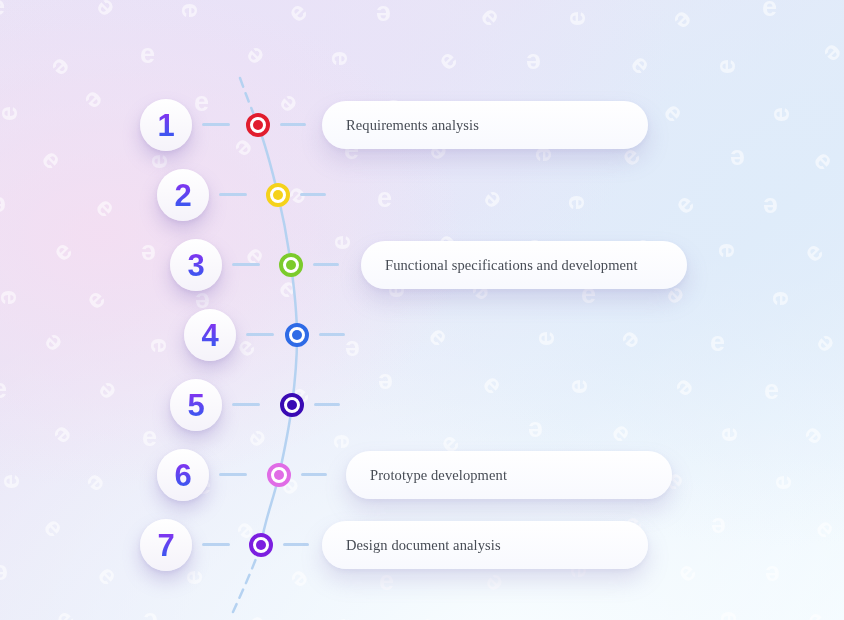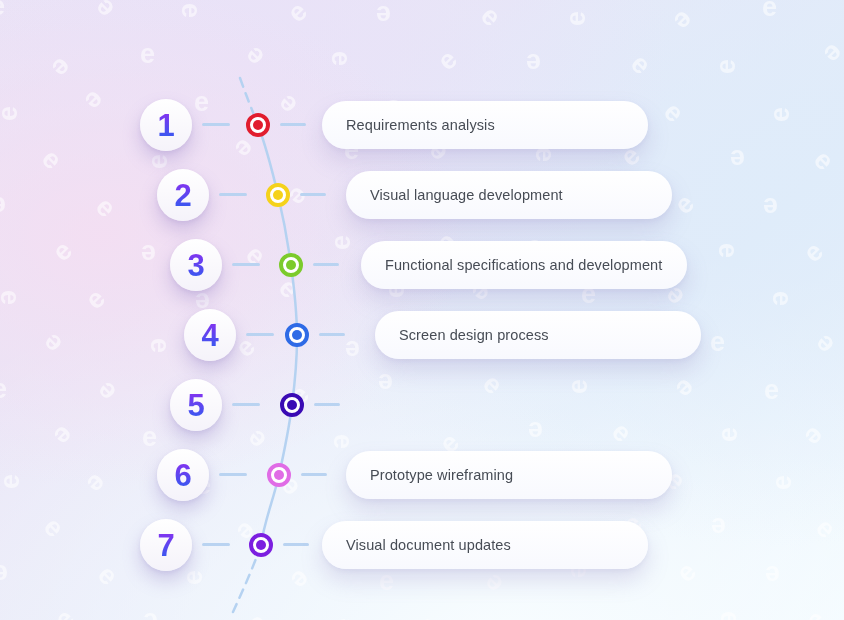--- a/index.html
+++ b/index.html
@@ -82,20 +82,21 @@
     background:linear-gradient(180deg,#ffffff 0%,#f8f9fe 100%);
     box-shadow:0 12px 22px rgba(135,125,185,.22), 0 2px 5px rgba(135,125,185,.10);
     display:flex;align-items:center;
     padding-left:24px;
     box-sizing:border-box;
   }
   .pill-label{
     font-size:14.5px;
     color:#474c55;
     letter-spacing:.1px;
+    font-family:Liberation Serif, serif;
   }
 </style>
 </head>
 <body>
 
 <div class="canvas">
 
   <div class="watermarks" id="watermarks">
       <span class="wm" style="left: -10px; top: -7px; transform: rotate(0deg);">e</span>
       <span class="wm" style="left: 97px; top: -5px; transform: rotate(225deg);">e</span>
@@ -246,64 +247,58 @@
   <div class="pill" style="left:322px;top:101px">
     <span class="pill-label">Requirements analysis</span>
   </div>
 
   <div class="step-circle" style="left:157px;top:169px">
     <span class="step-number">2</span>
   </div>
   <div class="dash" style="left:219px;top:193px;width:28px"></div>
   <div class="dot" style="left: 266px; top: 183px; --dot-color: #f5d21b;"></div>
   <div class="dash" style="left:300px;top:193px;width:26px"></div>
-  <div class="pill" style="left:346px;top:171px">
-    <span class="pill-label">Visual language development</span>
-  </div>
 
   <div class="step-circle" style="left:170px;top:239px">
     <span class="step-number">3</span>
   </div>
   <div class="dash" style="left:232px;top:263px;width:28px"></div>
   <div class="dot" style="left: 279px; top: 253px; --dot-color: #7ccb2b;"></div>
   <div class="dash" style="left:313px;top:263px;width:26px"></div>
   <div class="pill" style="left:361px;top:241px">
     <span class="pill-label">Functional specifications and development</span>
   </div>
 
   <div class="step-circle" style="left:184px;top:309px">
     <span class="step-number">4</span>
   </div>
   <div class="dash" style="left:246px;top:333px;width:28px"></div>
   <div class="dot" style="left: 285px; top: 323px; --dot-color: #2f6be6;"></div>
   <div class="dash" style="left:319px;top:333px;width:26px"></div>
-  <div class="pill" style="left:375px;top:311px">
-    <span class="pill-label">Screen design process</span>
-  </div>
 
   <div class="step-circle" style="left:170px;top:379px">
     <span class="step-number">5</span>
   </div>
   <div class="dash" style="left:232px;top:403px;width:28px"></div>
   <div class="dot" style="left: 280px; top: 393px; --dot-color: #3a0bb4;"></div>
   <div class="dash" style="left:314px;top:403px;width:26px"></div>
 
   <div class="step-circle" style="left:157px;top:449px">
     <span class="step-number">6</span>
   </div>
   <div class="dash" style="left:219px;top:473px;width:28px"></div>
   <div class="dot" style="left: 267px; top: 463px; --dot-color: #e06ce6;"></div>
   <div class="dash" style="left:301px;top:473px;width:26px"></div>
   <div class="pill" style="left:346px;top:451px">
-    <span class="pill-label">Prototype wireframing</span>
+    <span class="pill-label">Prototype development</span>
   </div>
 
   <div class="step-circle" style="left:140px;top:519px">
     <span class="step-number">7</span>
   </div>
   <div class="dash" style="left:202px;top:543px;width:28px"></div>
   <div class="dot" style="left: 249px; top: 533px; --dot-color: #7c1fe0;"></div>
   <div class="dash" style="left:283px;top:543px;width:26px"></div>
   <div class="pill" style="left:322px;top:521px">
-    <span class="pill-label">Visual document updates</span>
+    <span class="pill-label">Design document analysis</span>
   </div>
 
 </div>
 
 </body></html>

